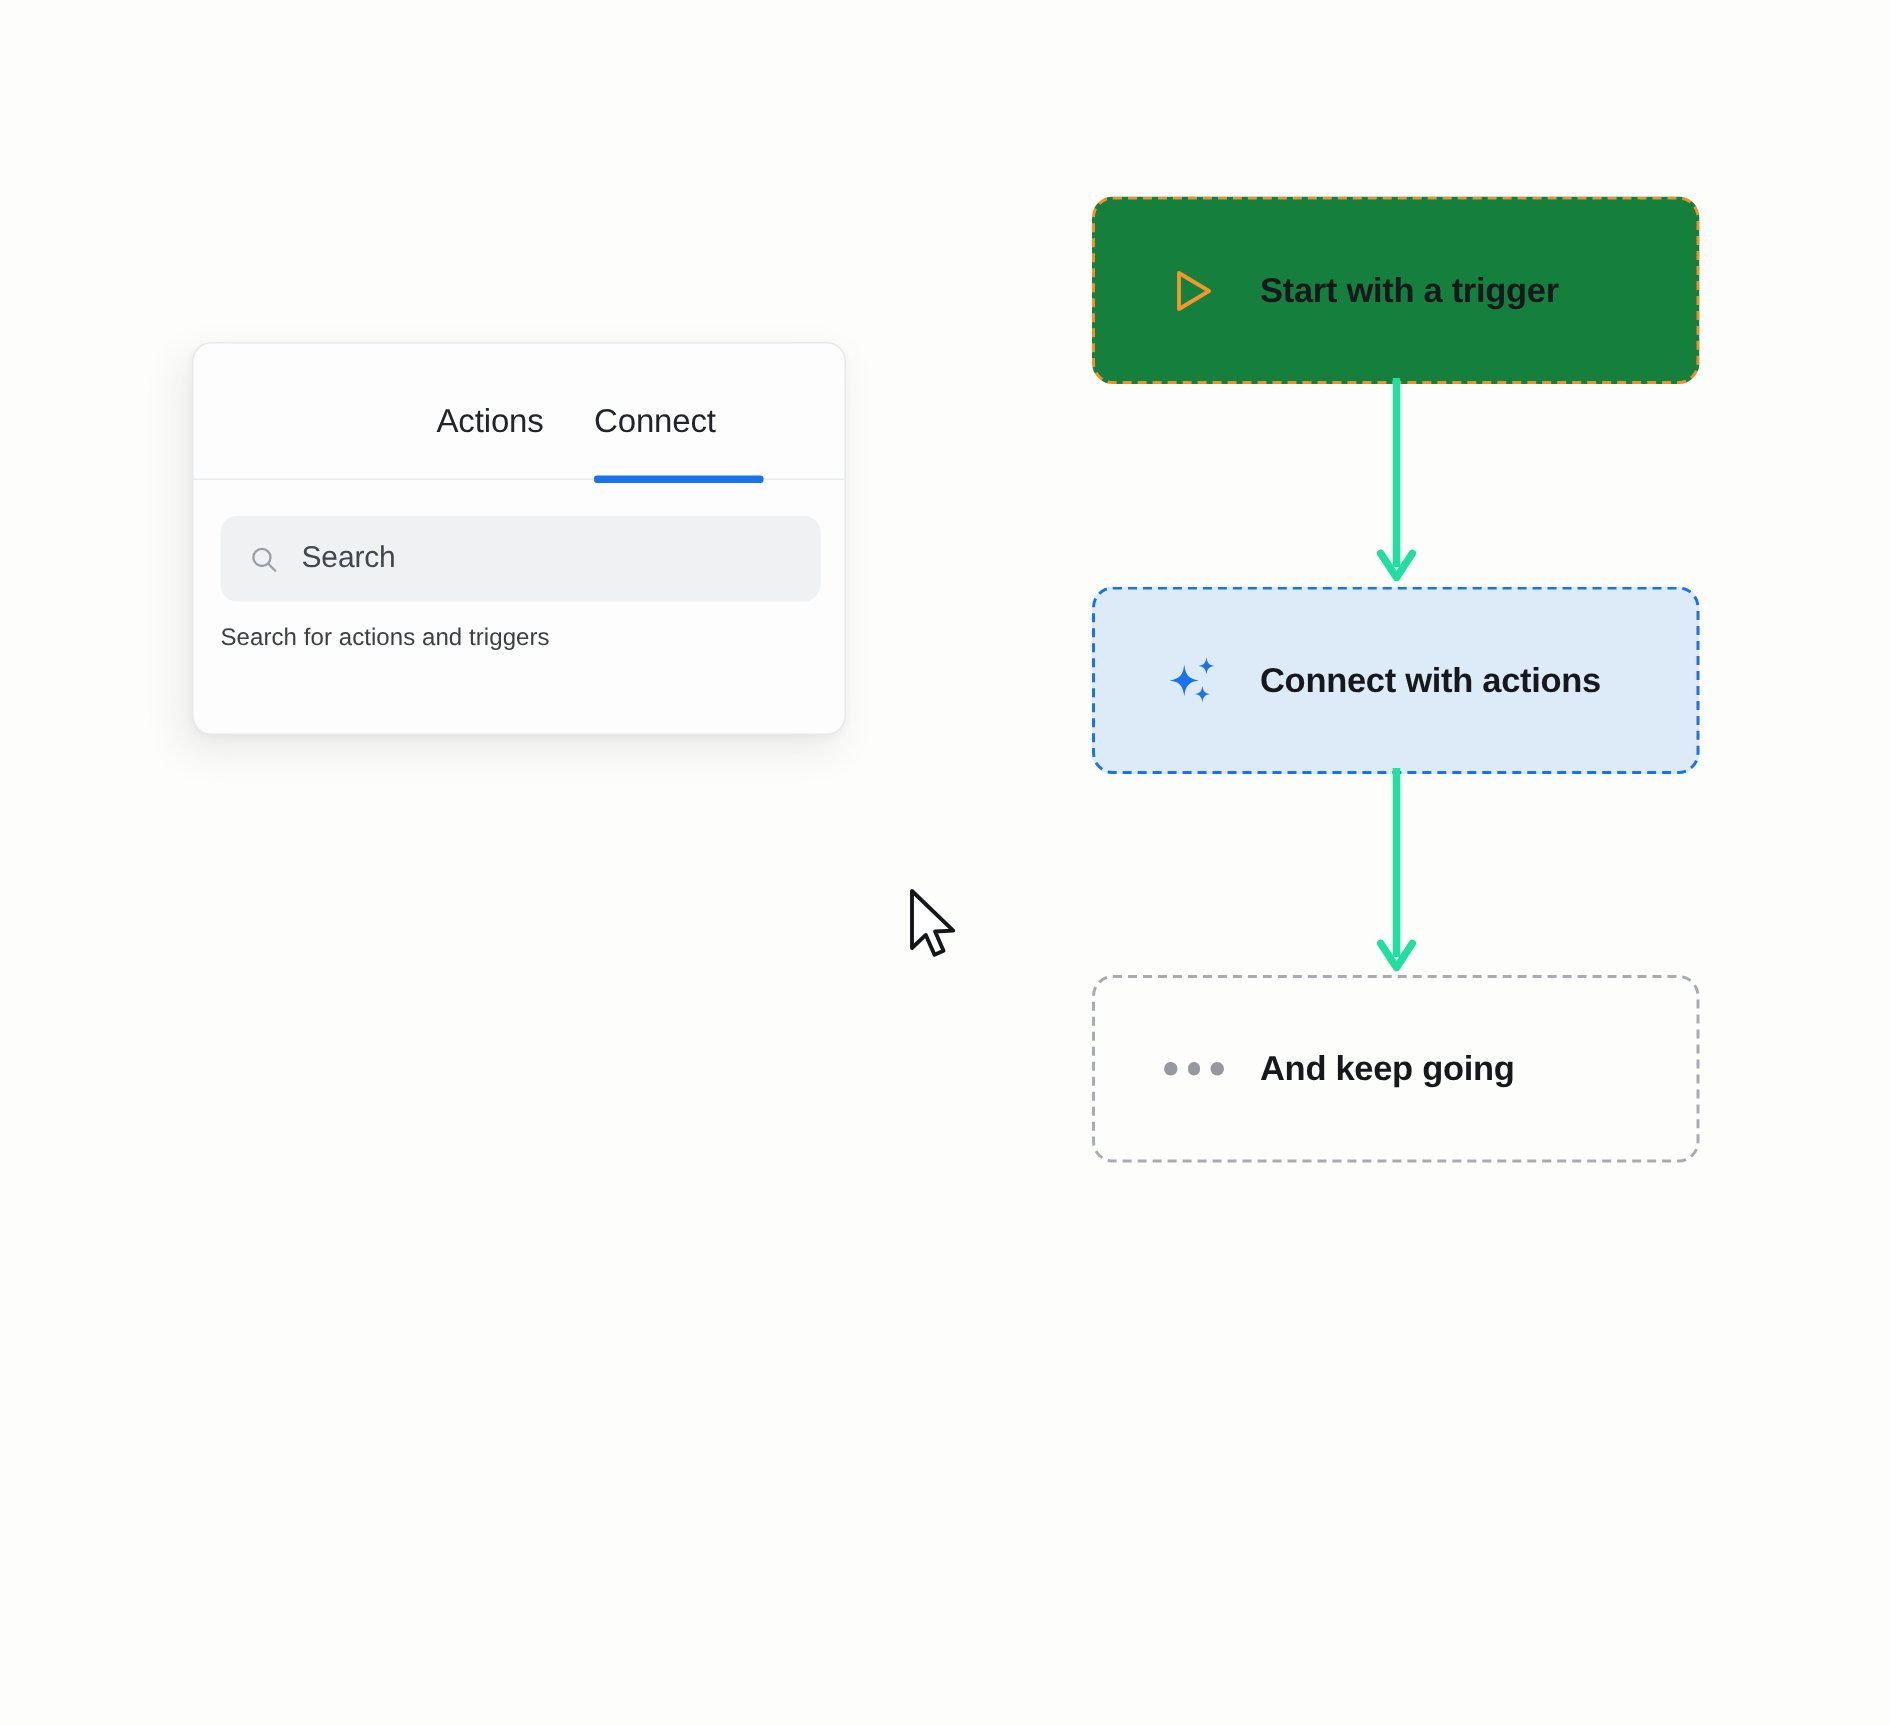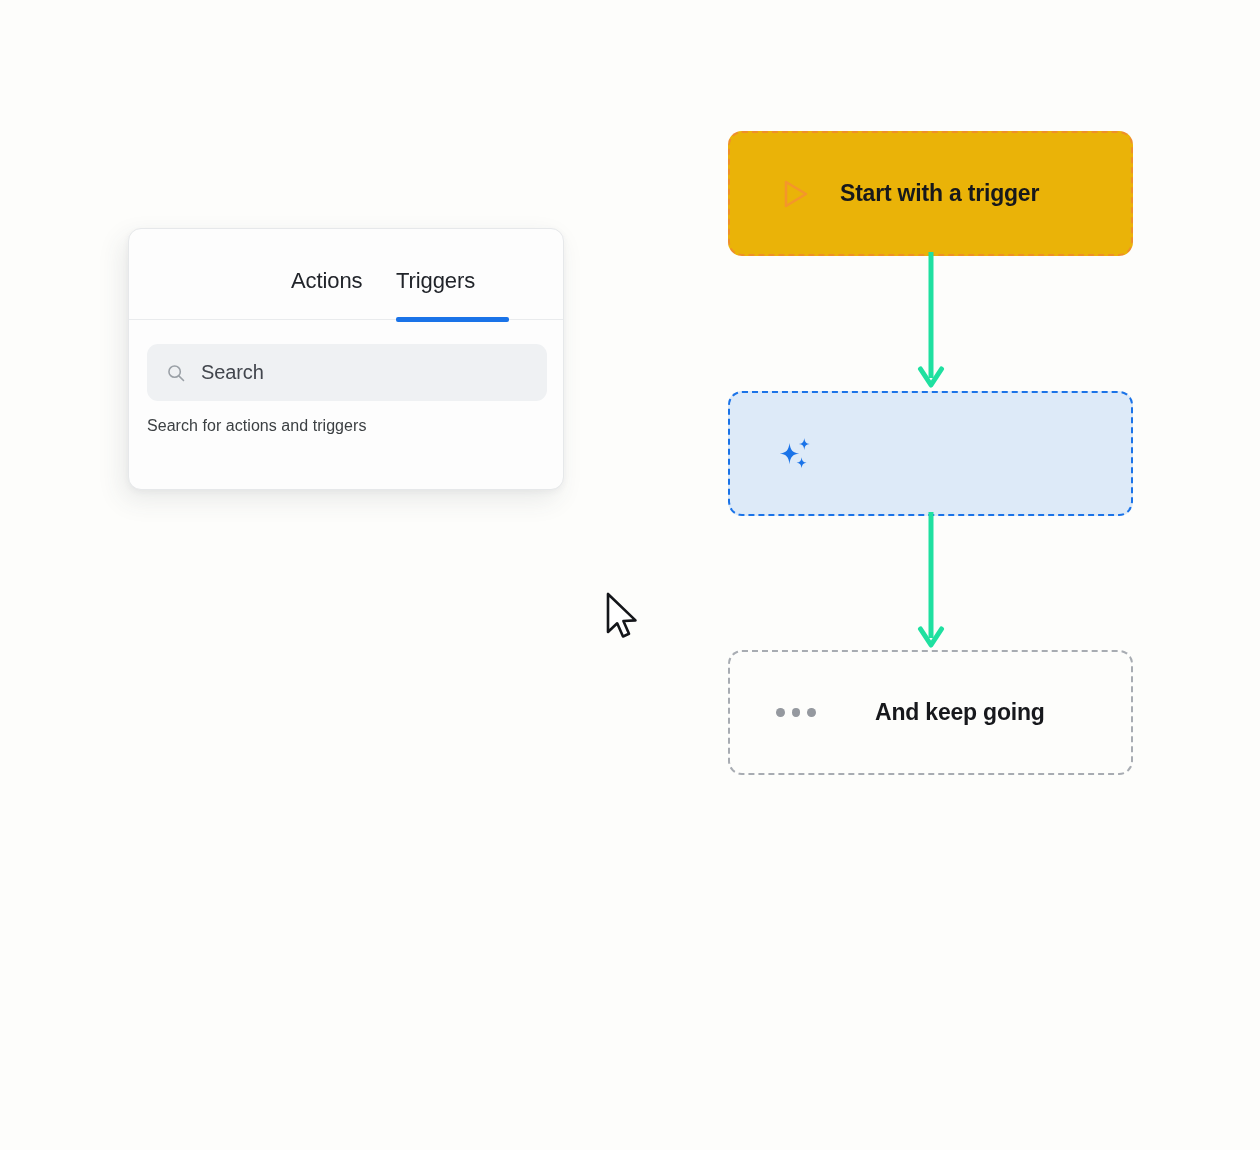--- a/index.html
+++ b/index.html
@@ -137,35 +137,34 @@
   .node-label {
     margin-left: 24px;
     font-size: 23px;
     font-weight: bold;
     color: #17181c;
     letter-spacing: -0.2px;
   }
 
   #node-trigger {
     top: 131px;
-    background: #eab308;
+    background: #15803d;
     border: 2px dashed #ef8f2a;
   }
 
   #node-actions {
     top: 391px;
     background: #ddeaf8;
     border: 2px dashed #1a73e8;
   }
 
   #node-keepgoing {
     top: 650px;
     background: transparent;
     border: 2px dashed #a8acb2;
-    gap: 35px;
   }
 
   .dots-icon {
     display: flex;
     align-items: center;
     gap: 7px;
   }
   .dots-icon i {
     display: block;
     width: 9px;
@@ -196,21 +195,21 @@
 </style>
 </head>
 <body>
 
 <div id="canvas">
 
   <div id="picker-panel">
 
     <div id="tab-strip">
       <button class="tab" id="tab-actions">Actions</button>
-      <button class="tab" id="tab-triggers">Triggers</button>
+      <button class="tab" id="tab-triggers">Connect</button>
       <div id="tab-underline"></div>
     </div>
 
     <div id="search-field">
       <svg id="search-icon" viewBox="0 0 24 24" fill="none">
         <circle cx="10.5" cy="10.5" r="6.2" stroke="#9aa0a6" stroke-width="1.7"></circle>
         <line x1="15.1" y1="15.1" x2="20.2" y2="20.2" stroke="#9aa0a6" stroke-width="1.7" stroke-linecap="round"></line>
       </svg>
       <span id="search-placeholder">Search</span>
     </div>
@@ -228,20 +227,21 @@
   </div>
 
   <div class="node" id="node-actions">
     <span class="node-icon">
       <svg width="38" height="38" viewBox="0 0 38 38" fill="none">
         <path d="M12.5 8 C13.4 15.3 15.6 17.6 22.2 18.6 C15.6 19.6 13.4 21.9 12.5 29.2 C11.6 21.9 9.4 19.6 2.8 18.6 C9.4 17.6 11.6 15.3 12.5 8 Z" fill="#1a73e8"></path>
         <path d="M27.3 3 C27.8 7.1 29.0 8.4 32.7 9.0 C29.0 9.5 27.8 10.8 27.3 14.9 C26.8 10.8 25.6 9.5 21.9 9.0 C25.6 8.4 26.8 7.1 27.3 3 Z" fill="#1a73e8"></path>
         <path d="M24.6 22.2 C25.1 26.0 26.2 27.2 29.6 27.7 C26.2 28.3 25.1 29.5 24.6 33.3 C24.1 29.5 23.0 28.3 19.6 27.7 C23.0 27.2 24.1 26.0 24.6 22.2 Z" fill="#1a73e8"></path>
       </svg>
     </span>
+    <span class="node-label">Connect with actions</span>
   </div>
 
   <div class="node" id="node-keepgoing">
     <span class="node-icon dots-icon">
       <i></i>
         <i></i>
         <i></i>
     </span>
     <span class="node-label">And keep going</span>
   </div>

